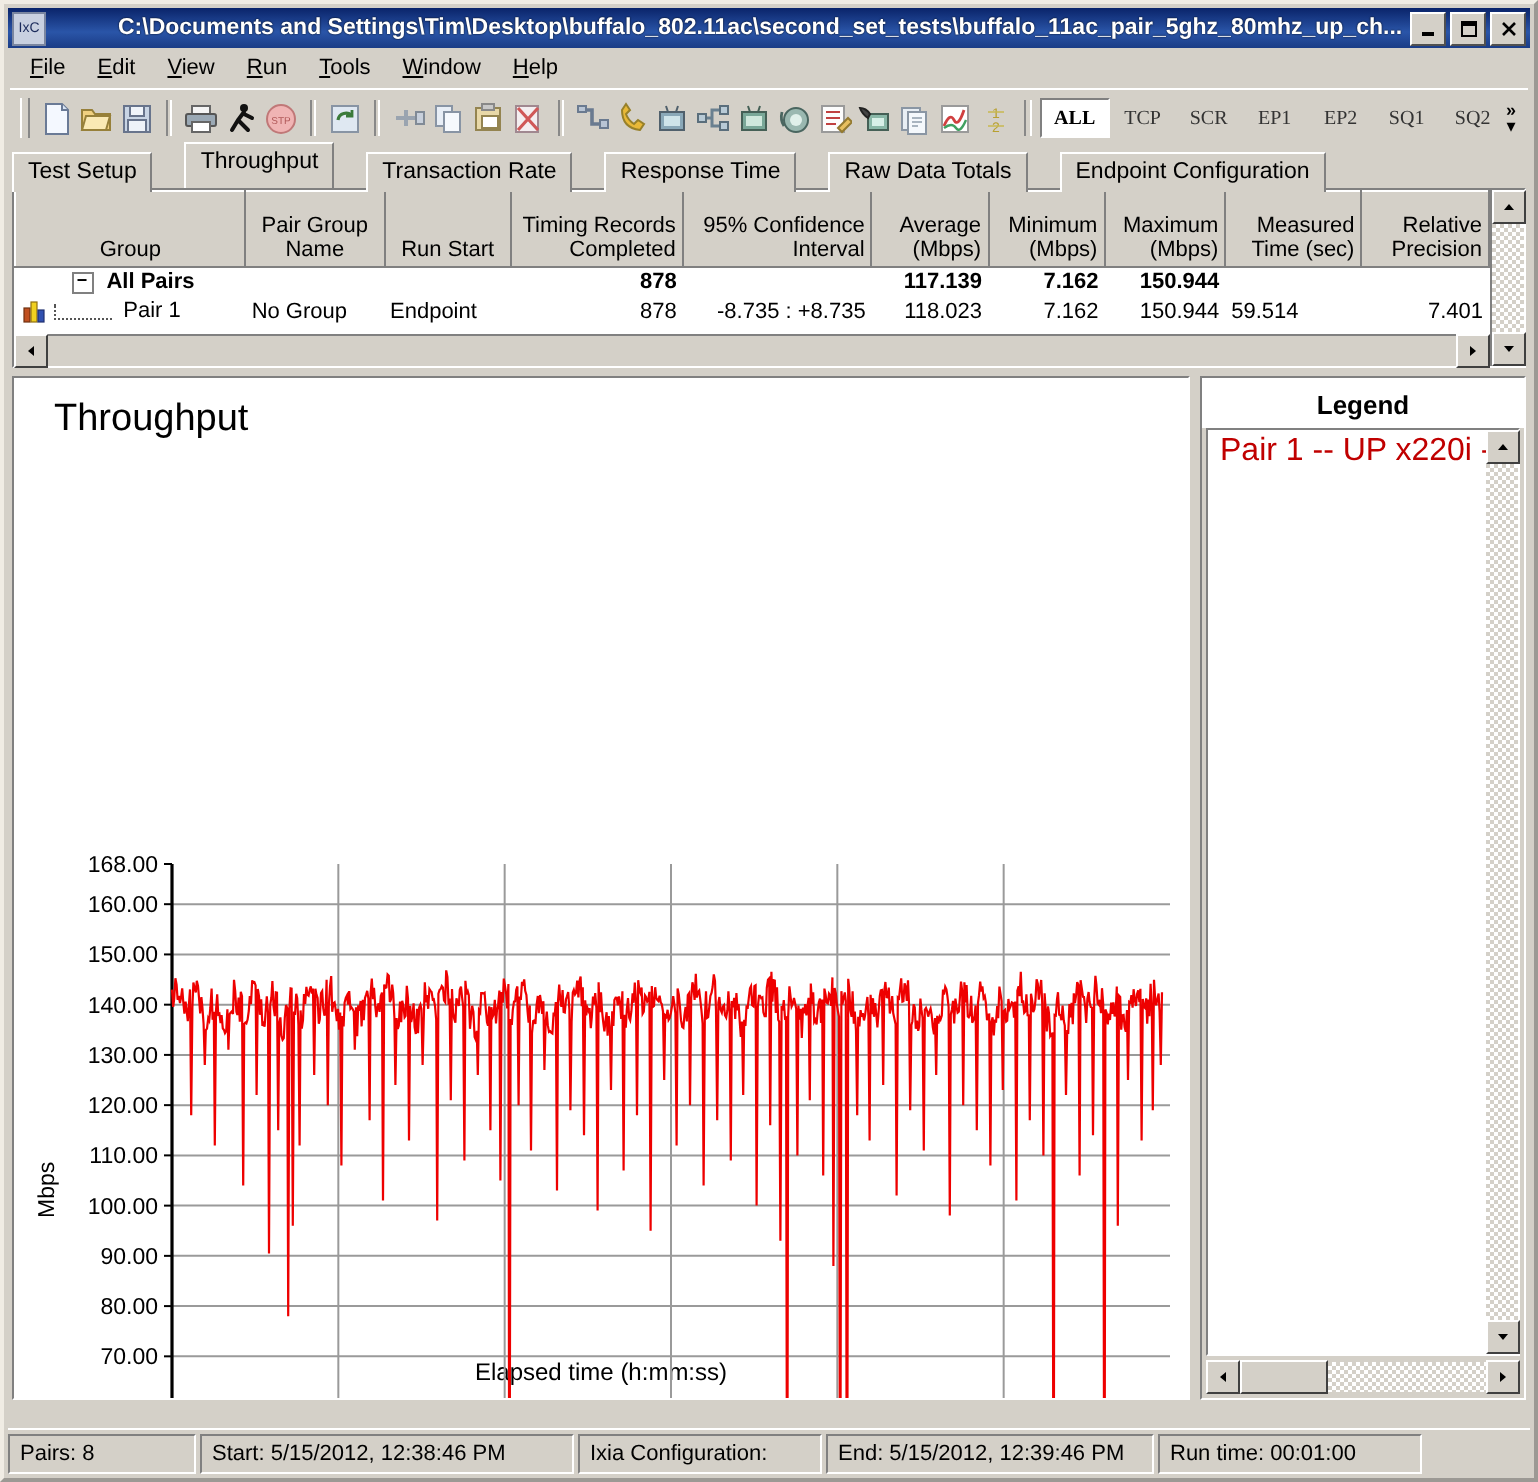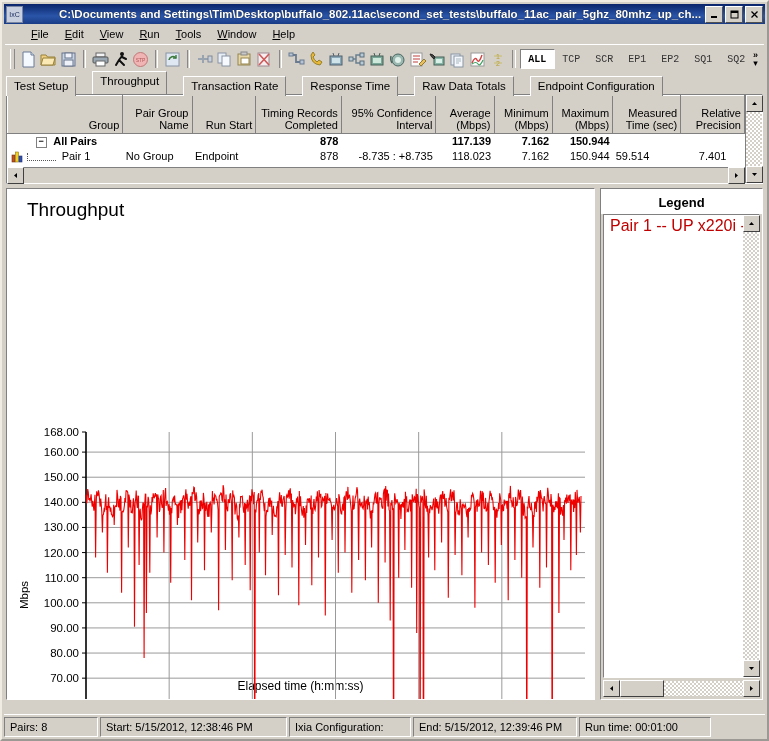--- a/index.html
+++ b/index.html
@@ -17,37 +17,37 @@
             font-family:"Liberation Sans",sans-serif;overflow:hidden;}
   .titletext{color:#fff;font-weight:bold;font-size:11.5px;white-space:nowrap;overflow:hidden;
              flex:1;text-shadow:0 0 1px #000;padding-left:32px;}
   .winbtns{display:flex;gap:2px;margin-left:4px;}
   .winbtn{width:16px;height:15px;background:#d4d0c8;border:1px solid;
           border-color:#fff #505050 #505050 #fff;display:flex;align-items:center;
           justify-content:center;font-size:9px;line-height:1;color:#000;font-weight:bold;}
   .winbtn svg{display:block;}
 
   
-  .menubar{height:19px;display:flex;align-items:center;padding-left:22px;gap:2px;
+  .menubar{height:19px;display:flex;align-items:center;padding-left:6px;gap:2px;
            background:#d4d0c8;}
   .menuitem{padding:2px 7px;font-size:11px;color:#000;}
   .menuitem u{text-decoration:underline;}
 
   
   .toolbar{height:28px;margin:1px 3px 0 3px;display:flex;align-items:center;
            background:#d4d0c8;border-top:1px solid #fff;padding:0 2px;}
   .grip{width:4px;height:20px;border-left:1px solid #fff;border-right:1px solid #888;
         margin:0 3px;}
   .sep{width:2px;height:18px;border-left:1px solid #888;border-right:1px solid #fff;
        margin:0 4px;}
   .tbtn{width:23px;height:22px;display:flex;align-items:center;justify-content:center;
         margin:0 1px;}
   .tbtn svg{display:block;}
   .fbtn{min-width:27px;height:18px;font-size:10px;display:flex;align-items:center;
-        justify-content:center;padding:0 3px;color:#333;font-family:Liberation Mono, monospace;}
+        justify-content:center;padding:0 3px;color:#333;font-family:Liberation Serif, serif;}
   .fbtn.on{background:#fff;border:1px solid;border-color:#808080 #fff #fff #808080;color:#000;
            font-weight:bold;}
   .chev{margin-left:auto;font-size:9px;color:#000;line-height:8px;text-align:center;
         padding-right:4px;font-weight:bold;}
 
   
   .tabs{display:flex;align-items:flex-end;height:20px;margin:1px 3px 0 4px;gap:16px;}
   .tab{padding:2px 7px 3px 7px;font-size:11.5px;background:#d4d0c8;
        border:1px solid;border-color:#fff #808080 #d4d0c8 #fff;
        border-bottom:none;position:relative;top:2px;height:14px;line-height:14px;}
@@ -56,21 +56,21 @@
 
   
   .tablewrap{margin:0 4px;background:#fff;border:1px solid;
              border-color:#808080 #fff #fff #808080;height:88px;display:flex;}
   .tablemain{flex:1;min-width:0;display:flex;flex-direction:column;}
   table.grid{border-collapse:collapse;width:100%;table-layout:fixed;}
   table.grid th{background:#d4d0c8;border:1px solid;
         border-color:#fff #808080 #808080 #fff;font-weight:normal;font-size:11px;
         vertical-align:bottom;padding:2px 3px;height:38px;box-sizing:border-box;}
   table.grid td{font-size:11px;padding:1px 3px;border:none;white-space:nowrap;}
-  .th-l{text-align:right;} .th-r{text-align:right;}
+  .th-l{text-align:center;} .th-r{text-align:right;}
   tr.grp td{font-weight:bold;}
   .treebox{display:inline-block;width:9px;height:9px;border:1px solid #808080;
            background:#fff;font-size:9px;line-height:7px;text-align:center;
            margin-right:4px;vertical-align:middle;font-family:"Liberation Sans",sans-serif;}
   .dots{display:inline-block;width:28px;border-bottom:1px dotted #555;height:7px;
         vertical-align:middle;border-left:1px dotted #555;margin-right:3px;}
   .baricon{display:inline-block;width:13px;height:13px;vertical-align:middle;}
   .hscroll{height:15px;background:#d4d0c8;border-top:1px solid #808080;display:flex;
            align-items:center;margin-top:auto;}
   .vscroll{width:16px;background:#d4d0c8;border-left:1px solid #808080;
@@ -396,21 +396,21 @@
               <span>Pair 1</span>
             </td>
             <td>No Group</td>
             <td>Endpoint</td>
             <td style="text-align:right">878</td>
             <td style="text-align:right">-8.735 : +8.735</td>
             <td style="text-align:right">118.023</td>
             <td style="text-align:right">7.162</td>
             <td style="text-align:right">150.944</td>
             <td style="text-align:left">59.514</td>
-            <td style="text-align:center">7.401</td>
+            <td style="text-align:right">7.401</td>
           </tr>
         </tbody>
       </table>
       <div class="hscroll">
         <div class="sbtn">
           <svg width="7" height="7" viewBox="0 0 7 7">
               <path d="M5 1 L2 3.5 L5 6 Z" fill="#000"></path>
             </svg>
           </div>
         <div class="strack dot"></div>

